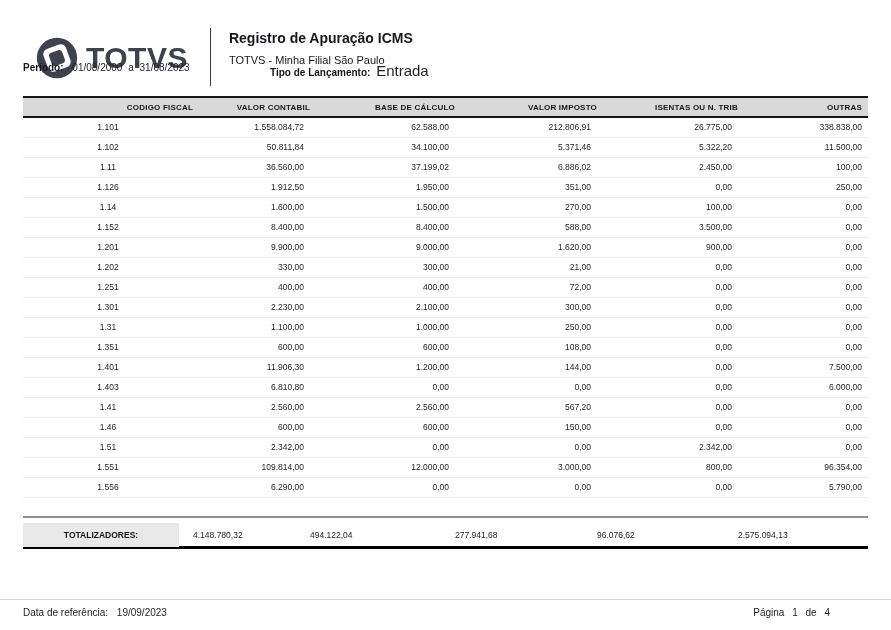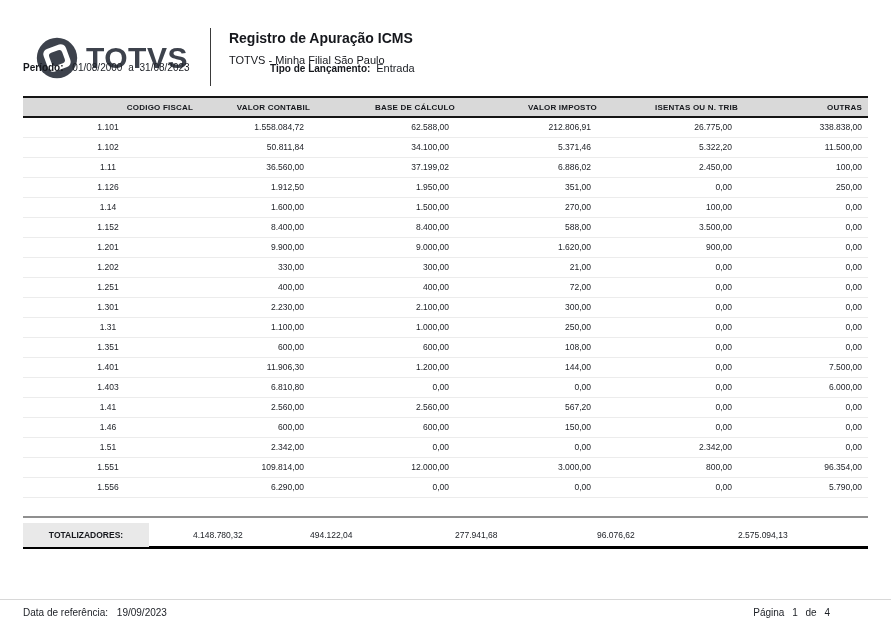--- a/index.html
+++ b/index.html
@@ -15,21 +15,21 @@
   .logo-word { font-size:30px; font-weight:bold; letter-spacing:.5px; color:#3d424c; margin-left:7px; }
   .v-divider { width:1px; background:#3a3a3a; height:58px; margin:0 18px 0 22px; }
   .title-block { padding-top:2px; }
   .report-title { font-size:14px; font-weight:bold; color:#15171c; }
   .report-subtitle { font-size:11px; color:#15171c; margin-top:8px; }
   
   .filters { position:absolute; top:62px; left:23px; right:23px; height:16px; font-size:10px; }
   .f-label { font-weight:bold; color:#15171c; }
   .f-value { margin-left:6px; word-spacing:3px; }
   .type-group { position:absolute; left:247px; top:0; }
-  .type-group .f-value { font-size:11px; margin-left:3px; }
+  .type-group .f-value { font-size:15px; margin-left:3px; }
   
   .table-wrap { position:absolute; top:96px; left:23px; width:845px; }
   table { border-collapse:collapse; width:845px; table-layout:fixed; }
   thead th {
     background:#d9d9d9; border-top:2px solid #151515; border-bottom:2px solid #151515;
     font-size:8px; font-weight:bold; color:#15171c; height:20px;
     text-transform:uppercase; letter-spacing:.2px;
   }
   thead th.h-center { text-align:right; }
   thead th.h-right { text-align:right; padding-right:6px; }
@@ -38,21 +38,21 @@
   td.c-num  { text-align:right; padding-right:6px; }
   
   .pre-total-line { margin-top:18px; border-top:2px solid #8f8f8f; }
   .totals-row {
     margin-top:5px; display:grid; height:26px; align-items:center;
     grid-template-columns:170px 117px 145px 142px 141px 130px;
     border-bottom:3px solid #000000;
   }
   .totals-label-cell { text-align:left; }
   .totals-label {
-    display:inline-block; width:126px; background:#e9e9e9; text-align:center;
+    display:inline-block; width:156px; background:#e9e9e9; text-align:center;
     font-size:8.5px; font-weight:bold; padding:7px 0; color:#15171c;
   }
   .totals-num { padding-right:6px; font-size:8.5px; }
   
   .footer-line { position:absolute; top:599px; left:0; right:0; border-top:1px solid #d8d8d8; }
   .report-footer {
     position:absolute; top:607px; left:23px; right:61px;
     display:flex; justify-content:space-between; font-size:10px;
   }
   .page-indicator { word-spacing:5px; }

